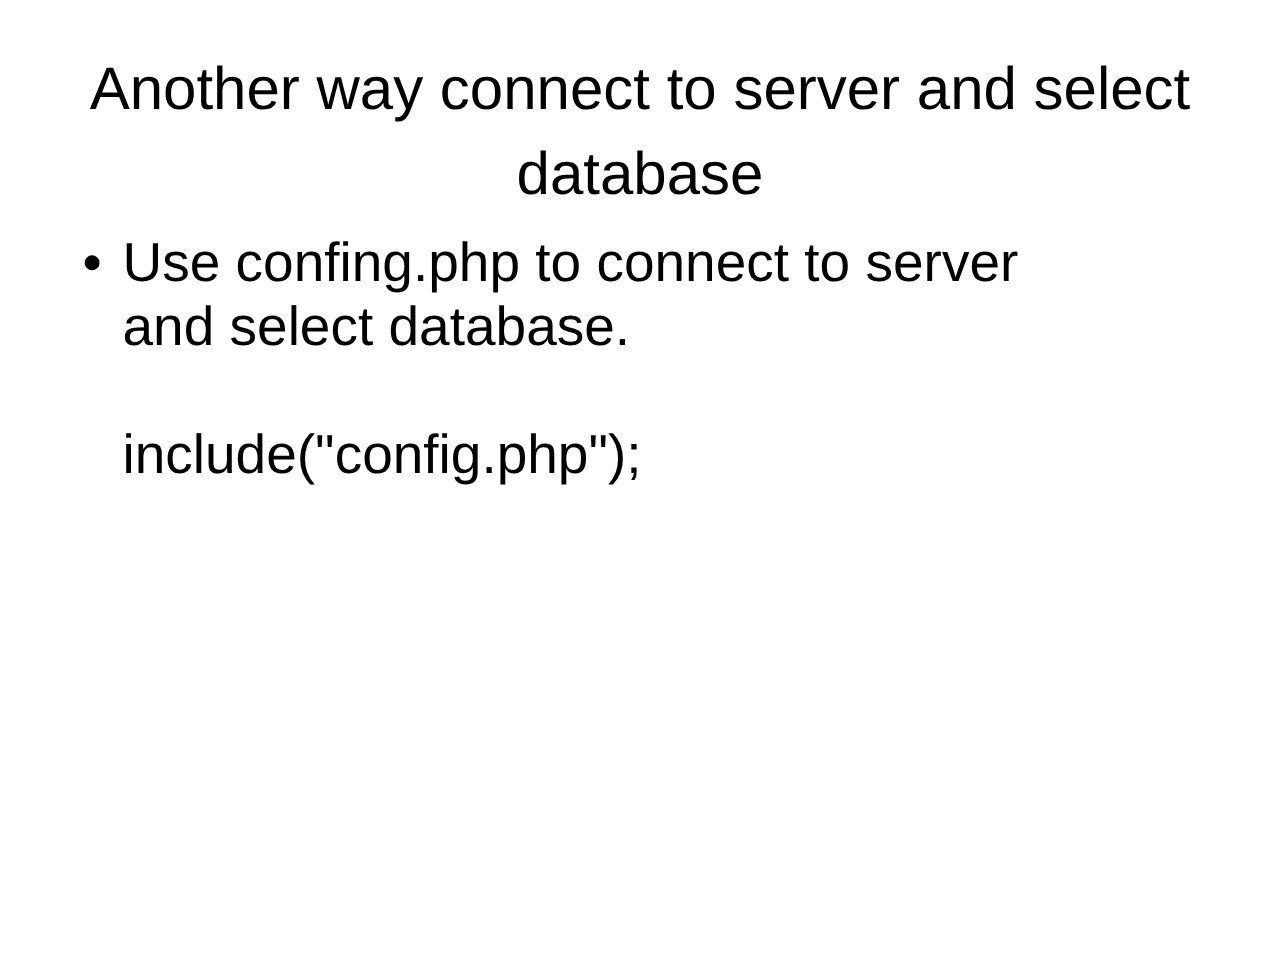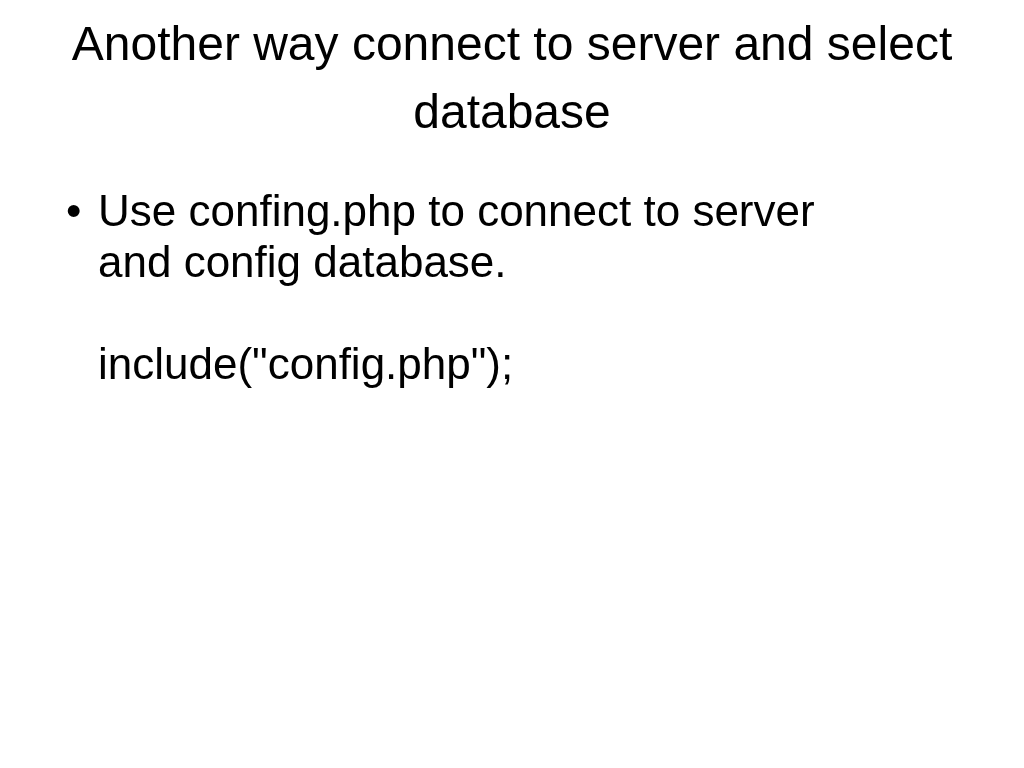--- a/index.html
+++ b/index.html
@@ -21,21 +21,21 @@
     width: 1024px;
     height: 768px;
     background: #ffffff;
     box-sizing: border-box;
   }
 
   
   .slide-title {
     position: absolute;
     left: 62px;
-    top: 10px;
+    top: 38px;
     width: 900px;
     text-align: center;
     font-size: 48px;
     line-height: 68px;
     font-weight: 400;
     letter-spacing: 0px;
     color: #000000;
     white-space: pre-wrap;
   }
 
@@ -88,21 +88,21 @@
 <body>
 
 <div class="slide">
 
   <div class="slide-title">Another way connect to server and select database</div>
 
   <div class="body-block">
 
     <div class="bullet-line">
       <span class="bullet-marker">•</span>
-      <span>Use confing.php to connect to server and config database.</span>
+      <span>Use confing.php to connect to server and select database.</span>
     </div>
 
     <div class="spacer-line"> </div>
 
     <div class="plain-line">include("config.php");</div>
 
   </div>
 
 </div>
 

